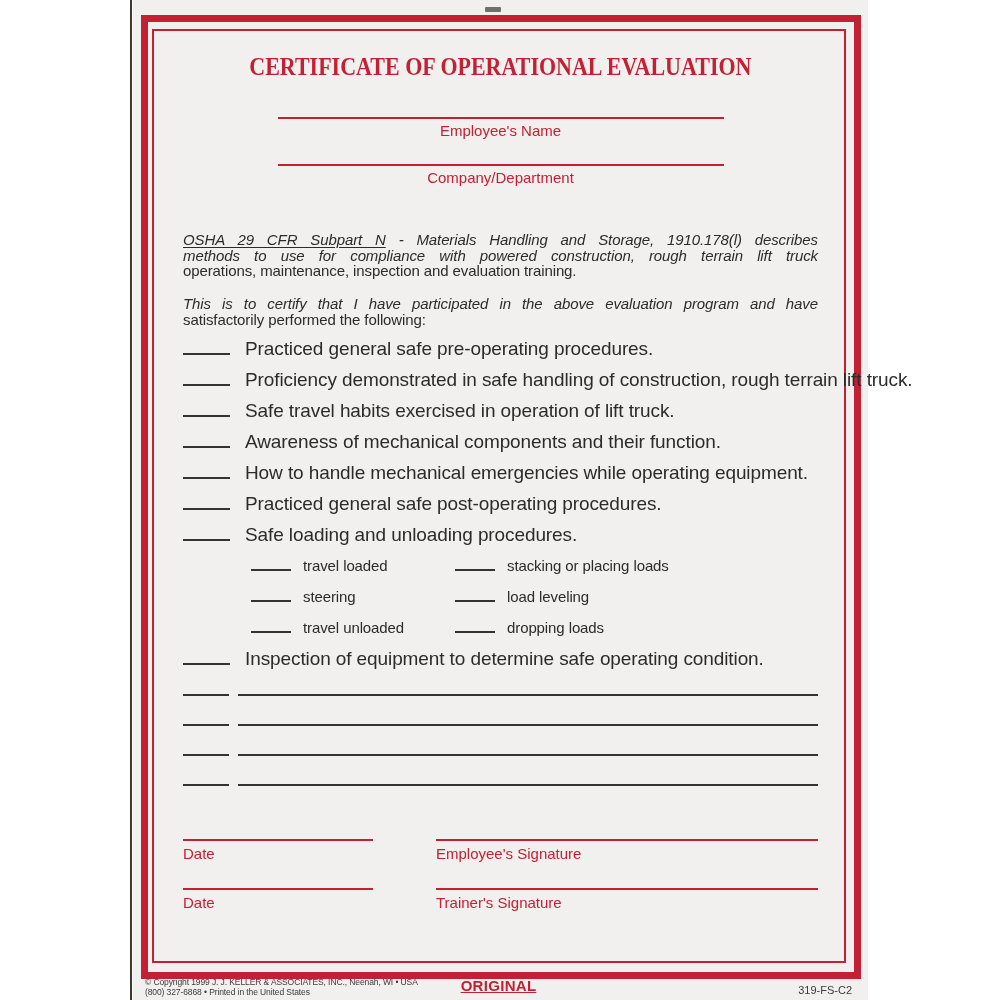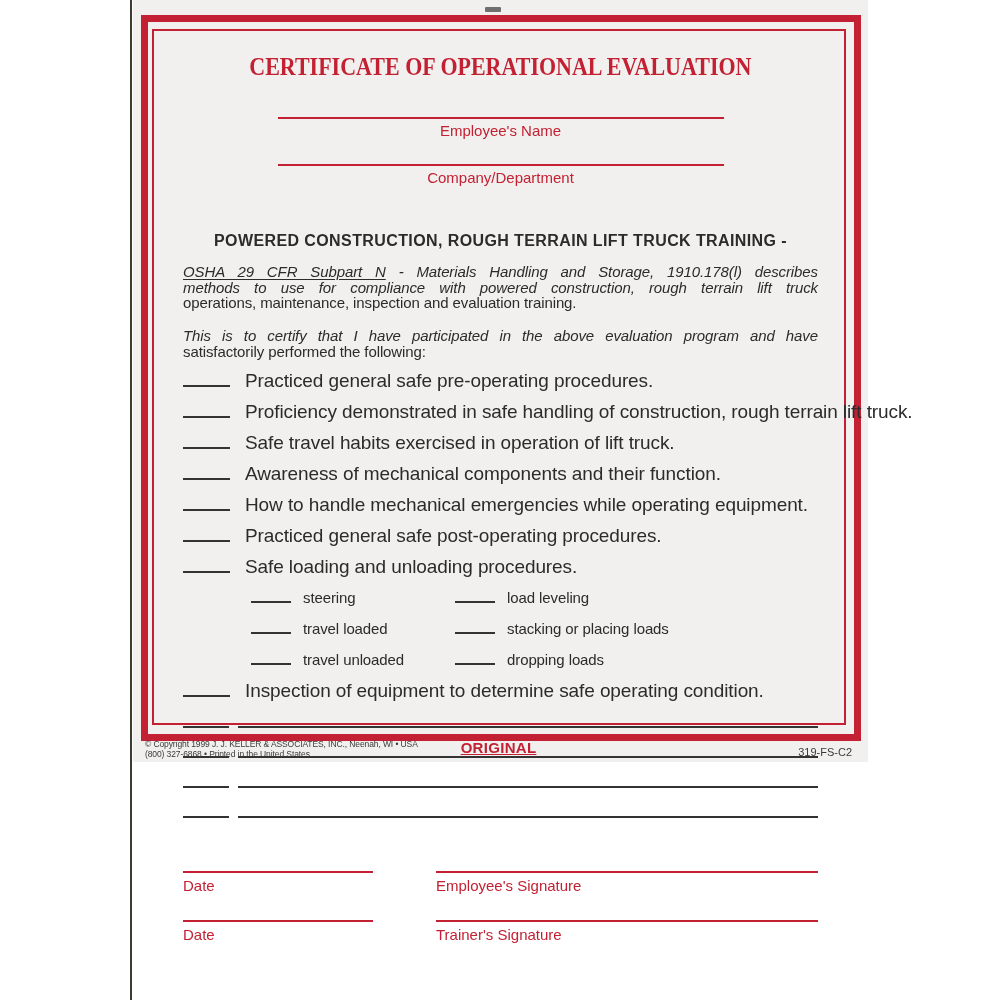--- a/index.html
+++ b/index.html
@@ -9,21 +9,21 @@
     --blankline:#333333;
   }
   *{box-sizing:border-box;}
   html,body{margin:0;padding:0;}
   body{
     width:1000px;height:1000px;background:#ffffff;position:relative;
     font-family:"Liberation Sans", sans-serif;color:var(--ink);
     overflow:hidden;
   }
   .page{
-    position:absolute;left:133px;top:0;width:735px;height:762px;
+    position:absolute;left:133px;top:0;width:735px;height:1000px;
     background:var(--paper);
   }
   .page-edge{
     position:absolute;left:-3px;top:0;width:2px;height:1000px;background:#3c3b31;
   }
   .scan-notch{
     position:absolute;left:352px;top:7px;width:16px;height:5px;background:#6f6f6f;border-radius:1px;
   }
   .outer-border{
     position:absolute;left:8px;top:15px;right:7px;bottom:21px;
@@ -106,21 +106,20 @@
     <h1 class="title"><span>CERTIFICATE OF OPERATIONAL EVALUATION</span></h1>
 
     <div class="fields">
       <div class="field-line fl-1"></div>
       <div class="field-label">Employee's Name</div>
       <div class="field-line fl-2"></div>
       <div class="field-label">Company/Department</div>
     </div>
 
     <div class="heading">
-      <div>POWERED CONSTRUCTION, ROUGH TERRAIN LIFT TRUCK TRAINING -</div>
     </div>
 
     <div class="para osha">
       <div class="jline"><span class="underline">OSHA 29 CFR Subpart N</span><span> - Materials Handling and Storage, 1910.178(l) describes</span></div>
       <div class="jline">methods to use for compliance with powered construction, rough terrain lift truck</div>
       <div class="jlast">operations, maintenance, inspection and evaluation training.</div>
     </div>
 
     <div class="para certify">
       <div class="jline">This is to certify that I have participated in the above evaluation program and have</div>
@@ -130,26 +129,26 @@
     <div class="checklist">
       <div class="check-row"><span class="blank"></span><span>Practiced general safe pre-operating procedures.</span></div>
       <div class="check-row"><span class="blank"></span><span>Proficiency demonstrated in safe handling of construction, rough terrain lift truck.</span></div>
       <div class="check-row"><span class="blank"></span><span>Safe travel habits exercised in operation of lift truck.</span></div>
       <div class="check-row"><span class="blank"></span><span>Awareness of mechanical components and their function.</span></div>
       <div class="check-row"><span class="blank"></span><span>How to handle mechanical emergencies while operating equipment.</span></div>
       <div class="check-row"><span class="blank"></span><span>Practiced general safe post-operating procedures.</span></div>
       <div class="check-row"><span class="blank"></span><span>Safe loading and unloading procedures.</span></div>
 
       <div class="sub-row">
+        <div class="sub-col1"><span class="sub-blank"></span><span>travel loaded</span></div>
+        <div><span class="sub-blank"></span><span>stacking or placing loads</span></div>
+      </div>
+      <div class="sub-row">
         <div class="sub-col1"><span class="sub-blank"></span><span>steering</span></div>
         <div><span class="sub-blank"></span><span>load leveling</span></div>
-      </div>
-      <div class="sub-row">
-        <div class="sub-col1"><span class="sub-blank"></span><span>travel loaded</span></div>
-        <div><span class="sub-blank"></span><span>stacking or placing loads</span></div>
       </div>
       <div class="sub-row">
         <div class="sub-col1"><span class="sub-blank"></span><span>travel unloaded</span></div>
         <div><span class="sub-blank"></span><span>dropping loads</span></div>
       </div>
 
       <div class="check-row"><span class="blank"></span><span>Inspection of equipment to determine safe operating condition.</span></div>
     </div>
 
     <div class="write-rows">

